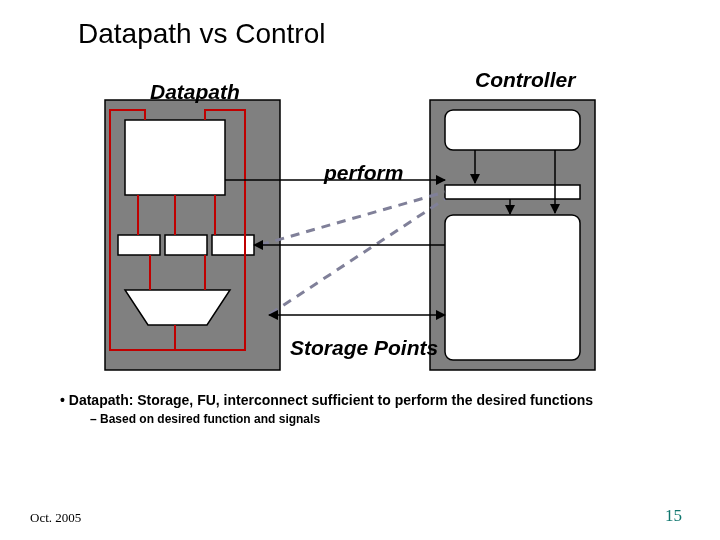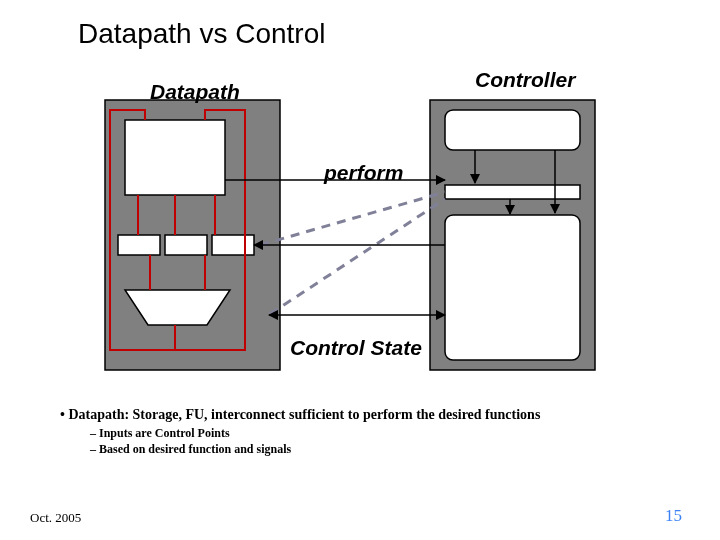--- a/index.html
+++ b/index.html
@@ -33,30 +33,29 @@
     bottom: 14px;
     font-family: "Times New Roman", serif;
     font-size: 13px;
   }
   .footer-page {
     position: absolute;
     right: 38px;
     bottom: 14px;
     font-family: "Times New Roman", serif;
     font-size: 17px;
-    color: #3b82f6;
+    color: #0f766e;
   }
   .bullets {
     position: absolute;
     left: 60px;
-    top: 404px;
+    top: 390px;
     width: 610px;
     font-size: 14px;
     line-height: 1.25;
-    font-family: Liberation Serif, serif;
   }
   .b1 { font-weight: bold; margin: 2px 0 2px 0; }
   .b1::before { content: "•  "; font-weight: bold; }
   .b2 { font-weight: bold; font-size: 12px; margin: 1px 0 1px 30px; }
   .b2::before { content: "–  "; }
   svg { position: absolute; left: 0; top: 0; }
 </style>
 </head>
 <body>
 
@@ -100,22 +99,21 @@
   <line stroke="#000" stroke-width="1.5" marker-end="url(#arrow)" x1="445" y1="245" x2="254" y2="245"></line>
   <line stroke="#000" stroke-width="1.5" marker-start="url(#arrow)" marker-end="url(#arrow)" x1="269" y1="315" x2="445" y2="315"></line>
   <line stroke="#000" stroke-width="1.5" marker-end="url(#arrow)" x1="475" y1="150" x2="475" y2="183"></line>
   <line stroke="#000" stroke-width="1.5" marker-end="url(#arrow)" x1="555" y1="150" x2="555" y2="213"></line>
   <line stroke="#000" stroke-width="1.5" marker-end="url(#arrow)" x1="510" y1="199" x2="510" y2="214"></line>
 </svg>
 
 <div class="label" style="left:150px; top:80px;">Datapath</div>
 <div class="label" style="left:475px; top:68px;">Controller</div>
 <div class="label" style="left:324px; top:161px;">perform</div>
-<div class="label" style="left:290px; top:336px;">Control State</div>
+<div class="label" style="left:290px; top:336px;">Storage Points</div>
 
 <div class="bullets">
   <div class="b1">Datapath: Storage, FU, interconnect sufficient to perform the desired functions</div>
-  <div class="b2">Inputs are Control Points</div>
   <div class="b2">Based on desired function and signals</div>
 </div>
 
 <div class="footer-date">Oct. 2005</div>
 <div class="footer-page">15</div>
 
 </body></html>

